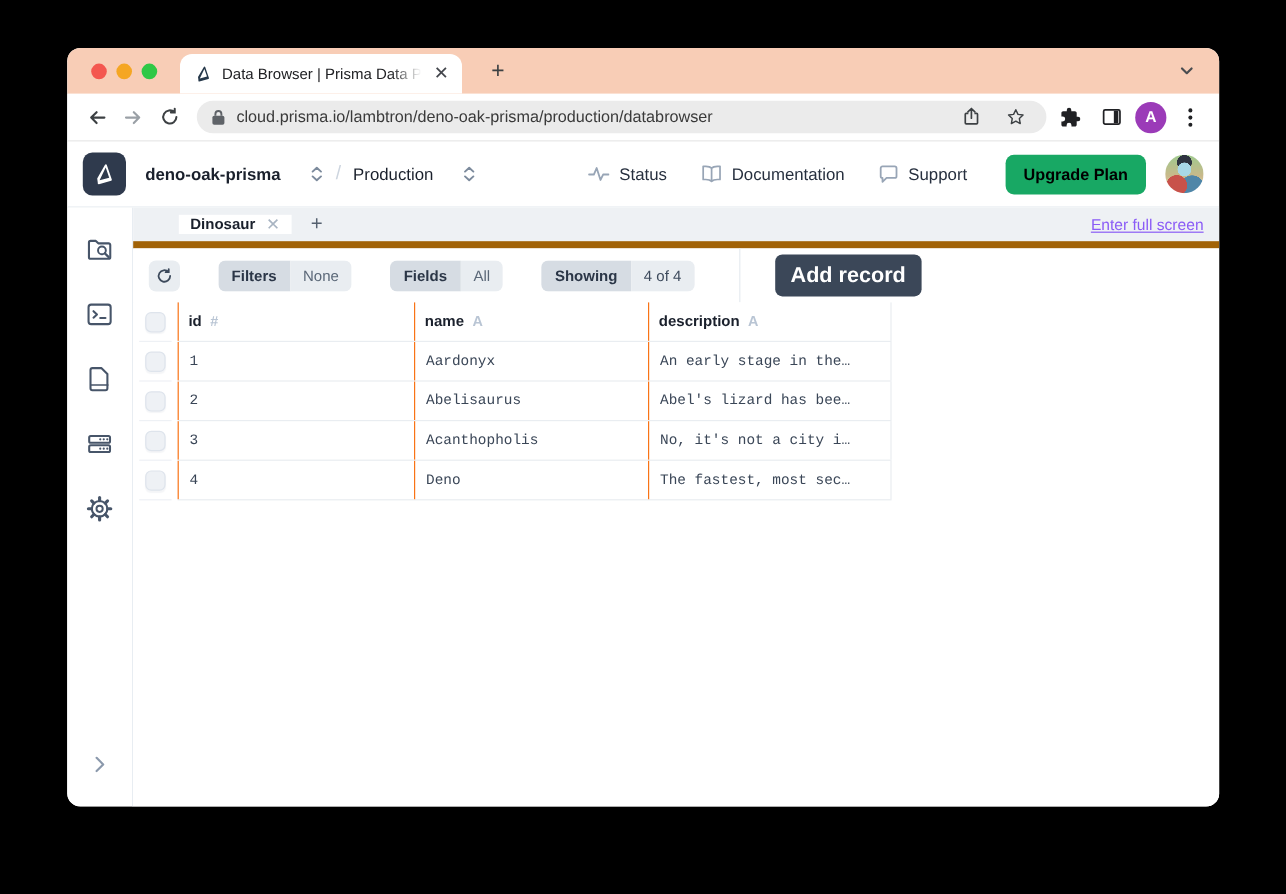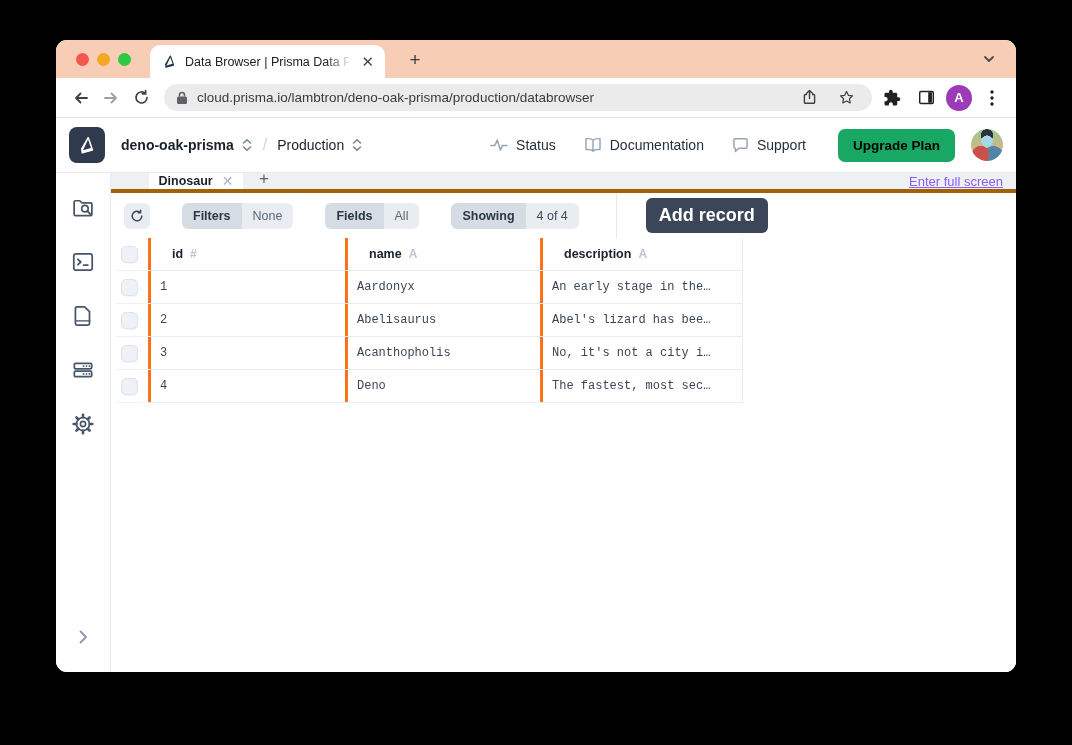--- a/index.html
+++ b/index.html
@@ -33,21 +33,21 @@
   .btoolbar { height:40px; background:#fff; border-bottom:1px solid #e2e2e2; display:flex; align-items:center; padding:0 10px; flex:0 0 auto; }
   .navbtn { width:30px; height:30px; display:flex; align-items:center; justify-content:center; }
   .urlbar { flex:1; height:27px; background:#ebebeb; border-radius:14px; display:flex; align-items:center; padding:0 12px; margin:0 6px 0 8px; gap:9px; min-width:0; }
   .url { flex:1; font-size:13.5px; color:#3a3a3a; white-space:nowrap; overflow:hidden; }
   .chromeicons { display:flex; align-items:center; gap:6px; }
   .cicon { width:28px; height:28px; display:flex; align-items:center; justify-content:center; }
   .chrome-avatar { width:26px; height:26px; border-radius:50%; background:var(--profile-purple,#9b3bb8); color:#fff; font-size:13px; font-weight:700; display:flex; align-items:center; justify-content:center; }
   
   .appheader { height:55px; background:#fff; border-bottom:1px solid #e7ebf0; display:flex; align-items:center; padding:0 13px; flex:0 0 auto; }
   .plogo { width:36px; height:36px; border-radius:8px; background:#2f3a4d; display:flex; align-items:center; justify-content:center; flex:0 0 auto; }
-  .selector { display:flex; align-items:center; gap:7px; margin-left:16px; }
+  .selector { display:flex; align-items:center; gap:24px; margin-left:16px; }
   .selector .sel-label { font-size:14px; font-weight:600; color:#1a202c; }
   .slash { color:#cdd5df; font-size:16px; margin:0 10px; }
   .hnav { margin-left:auto; display:flex; align-items:center; gap:28px; }
   .hnav-item { display:flex; align-items:center; gap:8px; font-size:14px; color:#27303f; }
   .upgrade { background:var(--accent-green,#18a864); color:#000000; font-size:13.5px; font-weight:700; padding:9px 15px; border-radius:7px; margin-left:4px; }
   .user-avatar {
     width:32px; height:32px; border-radius:50%; margin-left:16px; flex:0 0 auto;
     background:
       radial-gradient(circle at 50% 38%, #a8d8e8 0 22%, transparent 23%),
       radial-gradient(circle at 50% 20%, #2e3340 0 20%, transparent 21%),
@@ -55,21 +55,21 @@
       radial-gradient(circle at 70% 85%, #4f86a8 0 28%, transparent 29%),
       linear-gradient(180deg,#9ec98e 0%, #c9b98a 55%, #e0d7b9 100%);
   }
   
   .content { flex:1; display:flex; min-height:0; background:#fff; }
   .sidebar { width:55px; border-right:1px solid #e8edf2; display:flex; flex-direction:column; align-items:center; padding:21px 0 27px; gap:27px; flex:0 0 auto; }
   .sideicon { width:27px; height:27px; display:flex; align-items:center; justify-content:center; }
   .expand-btn { margin-top:auto; color:#8b99ac; }
   .main { flex:1; display:flex; flex-direction:column; min-width:0; }
   
-  .modeltabs { height:20px; background:#eef1f4; border-bottom:4px solid #a16207; display:flex; align-items:flex-end; flex:0 0 auto; }
+  .modeltabs { height:34px; background:#eef1f4; border-bottom:6px solid #a16207; display:flex; align-items:center; flex:0 0 auto; }
   .mtab { margin-left:38px; width:94px; background:#fff; display:flex; align-items:center; justify-content:center; gap:9px; font-size:12.5px; font-weight:700; color:#1a202c; }
   .mtab-close { color:#a8b4c2; font-size:14px; font-weight:400; }
   .addmodel { width:42px; display:flex; align-items:center; justify-content:center; color:#55616f; font-size:17px; }
   .mt-vline { width:1px; background:#dde3ea; }
   .fullscreen { margin-left:auto; align-self:center; margin-right:13px; font-size:13px; color:#8b5cf6; text-decoration:underline; }
   
   .actionbar { height:45px; background:#fff; display:flex; align-items:center; padding-left:13px; gap:32px; flex:0 0 auto; }
   .iconbtn { width:26px; height:26px; border-radius:6px; background:#e9edf1; display:flex; align-items:center; justify-content:center; }
   .seg { display:flex; height:26px; border-radius:6px; overflow:hidden; font-size:12.5px; }
   .seg .k { background:#d6dce3; color:#2b3647; font-weight:700; display:flex; align-items:center; padding:0 11px; }
@@ -77,21 +77,21 @@
   .seg .v.dark { color:#3d4a5c; }
   .abar-divider { width:1px; height:45px; background:#e7ecf1; margin-left:5px; }
   .addrecord { background:var(--dark-button,#3b4758); color:#fff; font-size:18px; font-weight:700; padding:7px 13px; border-radius:6px; margin-left:-3px; }
   
   .tablewrap { flex:1; background:#fff; }
   .trow { display:flex; height:33px; align-items:stretch; }
   .cbcol { width:27px; margin-left:5px; display:flex; align-items:center; justify-content:center; border-bottom:1px solid #eef1f5; }
   .gapcol { width:5px; }
   .checkbox { width:17px; height:17px; border-radius:5px; background:#eef1f5; border:1px solid #dee4ec; box-shadow:0 1px 1px rgba(40,60,90,.05); }
   .cells { display:flex; border-bottom:1px solid #e9edf1; }
-  .cell { border-left:3px solid #f97316; display:flex; align-items:center; padding:0 21px; overflow:hidden; white-space:nowrap; }
+  .cell { border-left:1px solid #f97316; display:flex; align-items:center; padding:0 8px; overflow:hidden; white-space:nowrap; }
   .cell.last { border-right:1px solid #e9edf1; }
   .c-id { width:197px; } .c-name { width:195px; } .c-desc { width:203px; }
   .hrow .cell { gap:7px; }
   .hname { font-size:12.5px; font-weight:700; color:#1a202c; }
   .htype { font-size:12px; font-weight:700; color:#b9c5d4; }
   .mono { font-family:"Liberation Mono", monospace; font-size:12px; color:#3a4657; }
   .cell.body-cell { padding-left:9px; }
   svg { display:block; }
 </style>
 </head>

